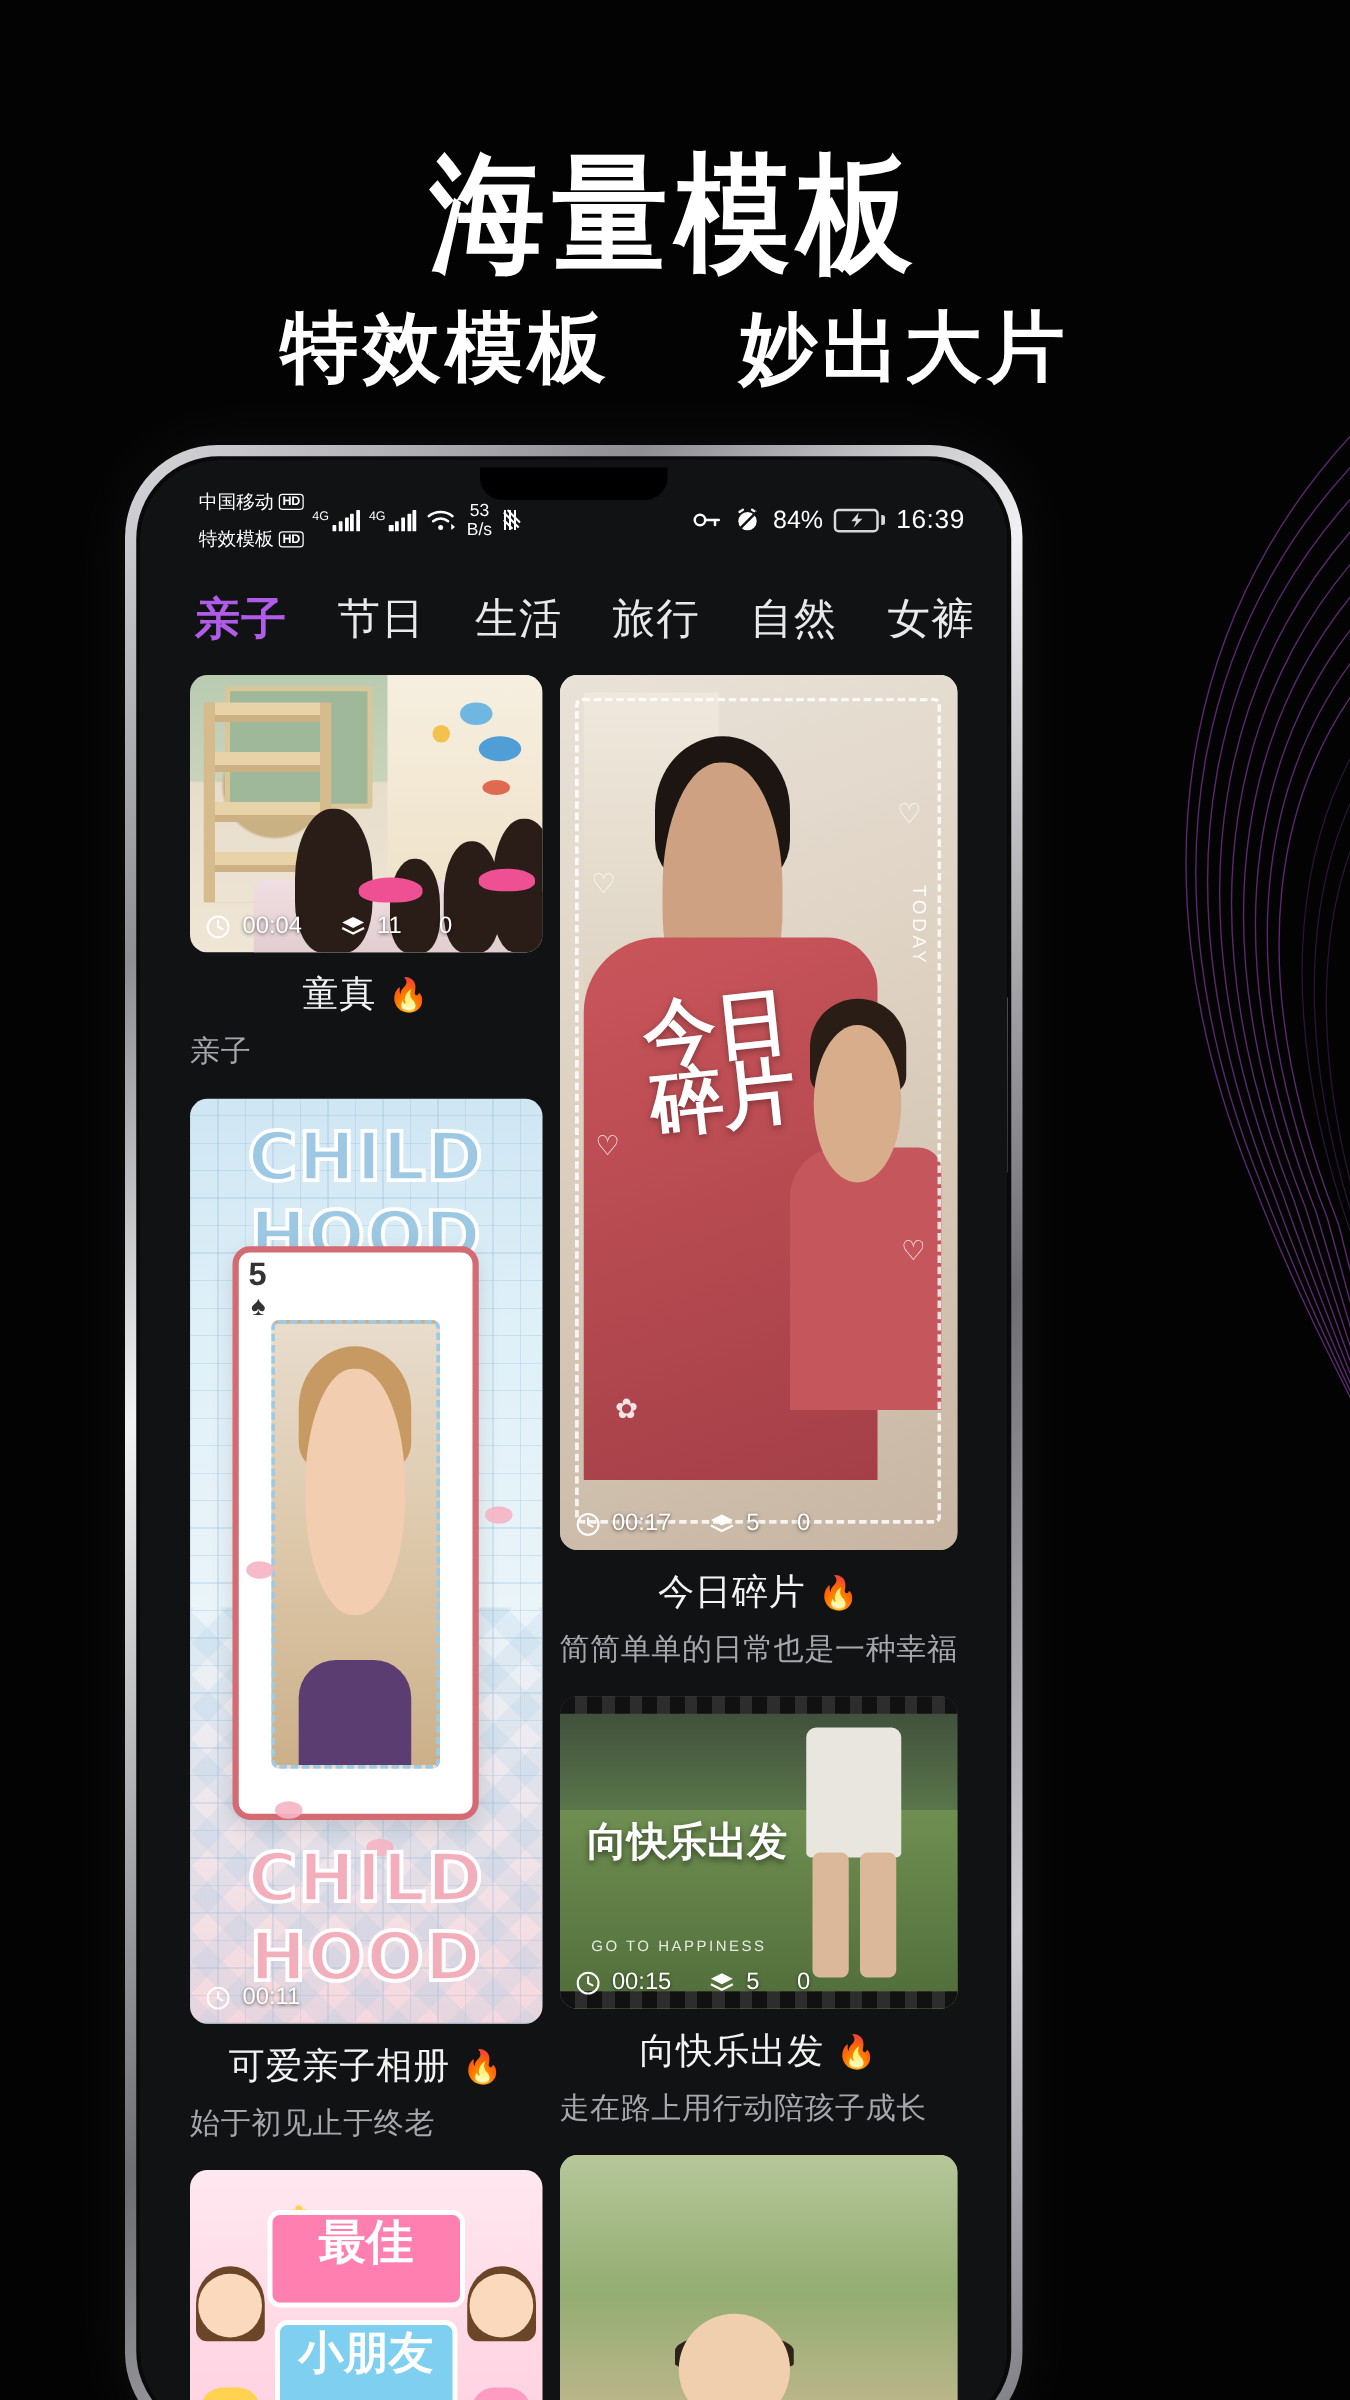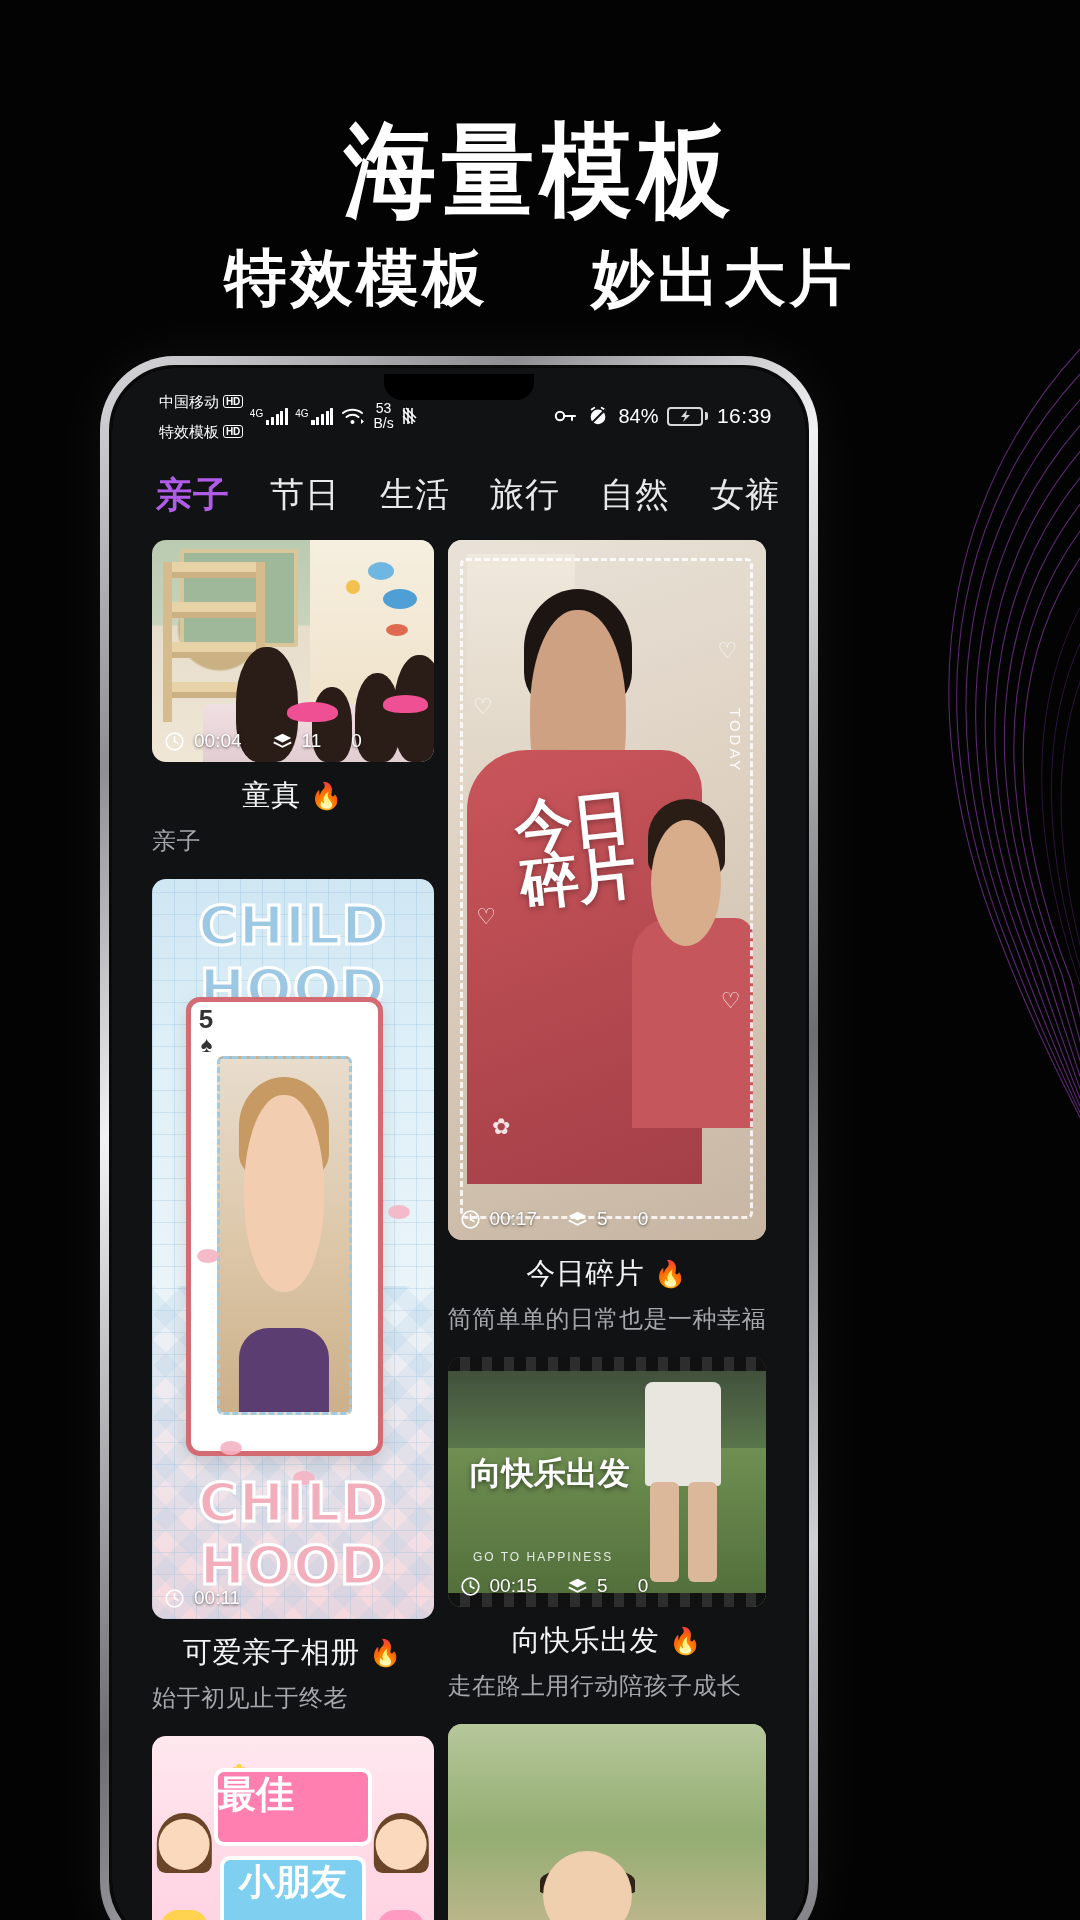--- a/index.html
+++ b/index.html
@@ -183,21 +183,21 @@
   .hp-legs{ position:absolute; right:14%; top:10%; width:24%; height:80%; }
   .hp-shorts{ position:absolute; left:0; top:0; width:100%; height:52%; background:#e9e6e0; border-radius:8px 8px 4px 4px; }
   .hp-leg{ position:absolute; top:50%; width:38%; height:50%; background:#dcb89b; border-radius:6px; }
   .hp-title{ position:absolute; left:7%; top:38%; color:#fff; font-size:32px; font-weight:bold;
              font-family:"DejaVu Serif","Liberation Serif",serif; text-shadow:0 2px 5px rgba(0,0,0,.5); }
   .hp-sub{ position:absolute; left:8%; top:62%; color:rgba(255,255,255,.85); font-size:12px; letter-spacing:2px;margin-top:38px; }
 
   .t-friends{ height:230px; background:linear-gradient(180deg,#ffe8ef 0%,#ffd9e6 55%,#ffcfe0 100%); }
   .fr-star{ position:absolute; color:#ffd34d; font-size:20px; }
   .fr-banner{ position:absolute; left:22%; top:14%; width:56%; height:34%; background:#ff7fb0;
-              border-radius:10px; color:#fff; font-size:38px; font-weight:bold; text-align:left; line-height:1.2;
+              border-radius:10px; color:#fff; font-size:38px; font-weight:bold; text-align:center; line-height:1.2;
               border:4px solid #fff; }
   .fr-banner2{ position:absolute; left:24%; top:52%; width:52%; height:32%; background:#7fd0f0;
                border-radius:10px; color:#fff; font-size:36px; font-weight:bold; text-align:center; line-height:1.2;
                border:4px solid #fff; }
   .fr-kid{ position:absolute; bottom:2%; width:21%; height:62%; }
   .fr-kid .h{ position:absolute; left:50%; transform:translateX(-50%); top:0; width:86%; padding-top:86%; border-radius:50%; background:#fbd9bd; }
   .fr-kid .hr{ position:absolute; left:50%; transform:translateX(-50%); top:-4%; width:92%; height:42%; border-radius:50% 50% 16% 16%; background:#6b4528; }
   .fr-kid .b{ position:absolute; left:50%; transform:translateX(-50%); bottom:0; width:80%; height:36%; background:#ffd24f; border-radius:18px 18px 6px 6px; }
 
   .t-baby{ height:230px; background:linear-gradient(180deg,#9fb87f 0%,#8aa86c 35%,#d8c9a6 100%); }

